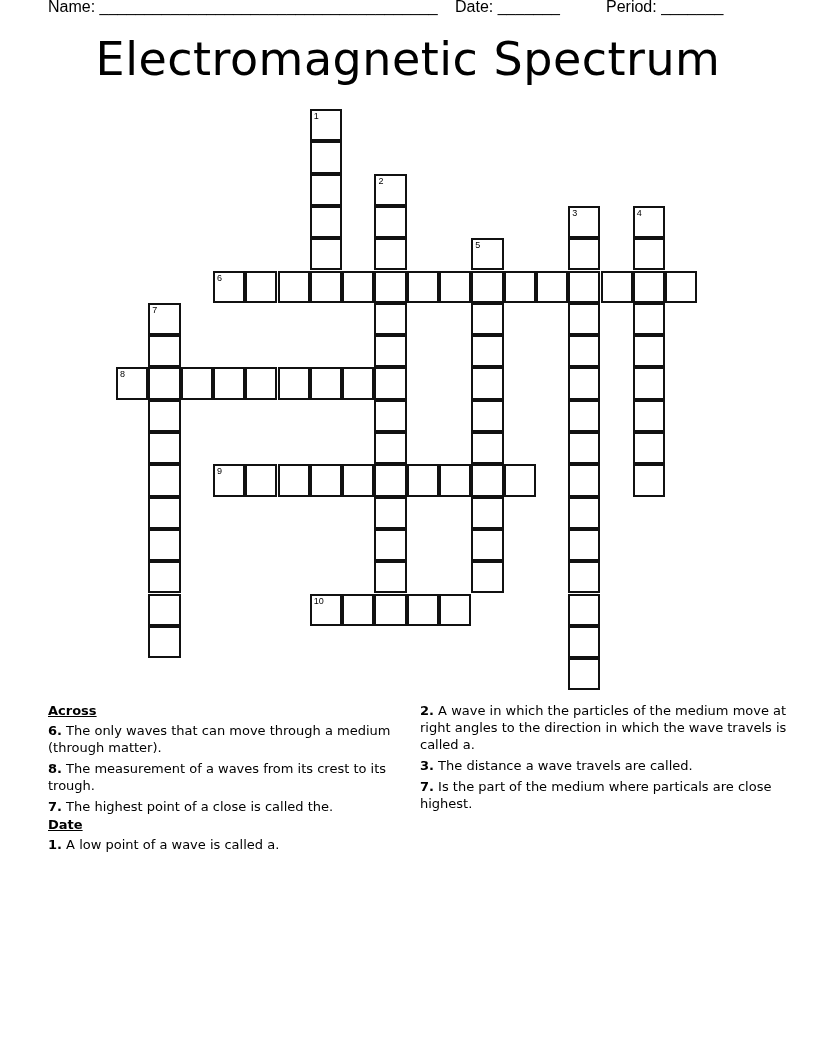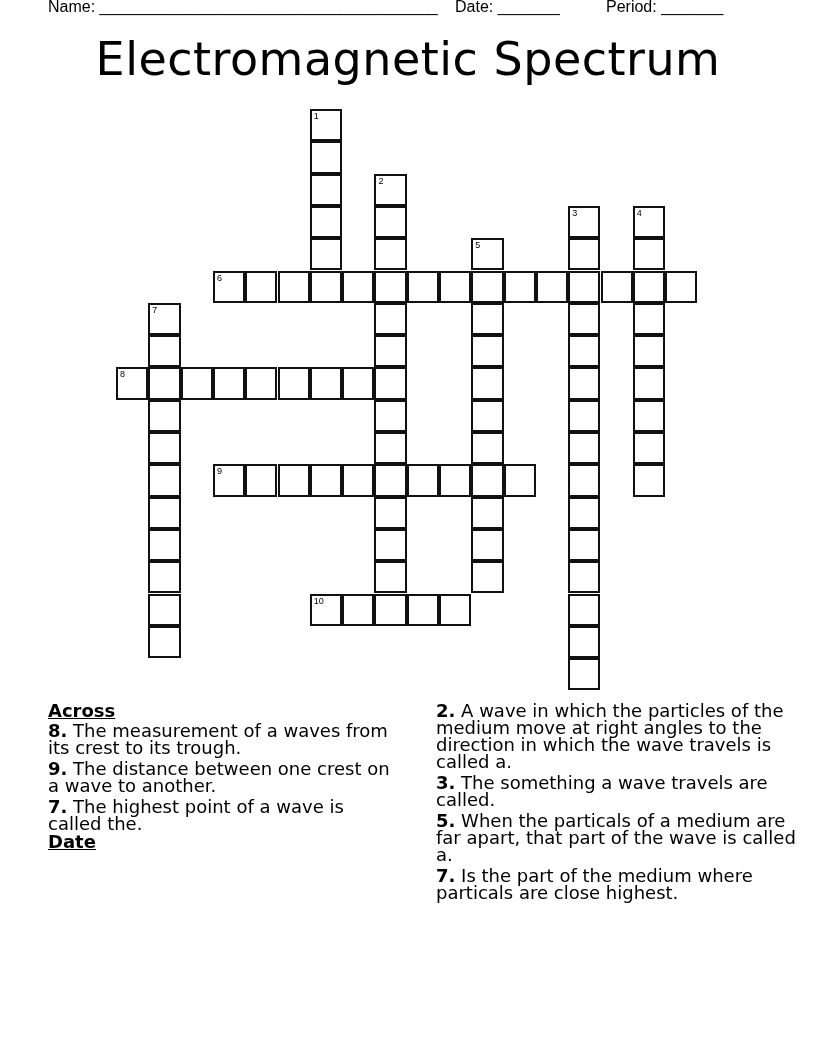--- a/index.html
+++ b/index.html
@@ -3,23 +3,23 @@
 <meta charset="utf-8">
 <style>
   html, body { margin:0; padding:0; background:#fff; }
   body { width:816px; height:1056px; position:relative; overflow:hidden; font-family:"DejaVu Sans", sans-serif; color:#000; }
   .header { position:absolute; top:-2px; left:48px; width:720px; font-family:"Liberation Sans", sans-serif; font-size:16px; white-space:nowrap; }
   .header span { position:absolute; top:0; }
   .title { position:absolute; top:32px; left:0; width:816px; text-align:center; font-family:"DejaVu Sans", sans-serif; font-size:46px; letter-spacing:0.5px; }
   .grid { position:absolute; left:0; top:0; width:816px; height:700px; }
   .cell { position:absolute; width:32.3px; height:32.3px; box-sizing:border-box; border:2px solid #111; background:#fff; margin-left:-1px; margin-top:-1px; }
   .cell .num { position:absolute; top:1px; left:2px; font-family:"Liberation Sans", sans-serif; font-size:9px; line-height:9px; }
-  .clues { position:absolute; top:702px; font-size:18px; line-height:17px; }
+  .clues { position:absolute; top:702px; font-size:13px; line-height:17px; }
   .clues.left { left:48px; width:345px; }
-  .clues.right { left:436px; width:370px; }
+  .clues.right { left:420px; width:370px; }
   .heading { font-weight:bold; text-decoration:underline; margin-bottom:3px; }
   .clue { margin-bottom:4px; }
   .clue b { font-weight:bold; }
 </style>
 </head>
 <body>
 
 <div class="header">
   <span style="left:0">Name: ______________________________________</span>
   <span style="left:407px">Date: _______</span>
@@ -141,24 +141,24 @@
     <div class="cell" style="left: 310.8px; top: 594.5px;">
       <span class="num">10</span>
     </div>
     <div class="cell" style="left: 343.1px; top: 594.5px;"></div>
     <div class="cell" style="left: 407.7px; top: 594.5px;"></div>
     <div class="cell" style="left: 440px; top: 594.5px;"></div>
   </div>
 
 <div class="clues left">
   <div class="heading">Across</div>
+  <div class="clue"><b>6.</b><span> The only waves that can move through a medium (through matter).</span></div>
   <div class="clue"><b>8.</b><span> The measurement of a waves from its crest to its trough.</span></div>
-  <div class="clue"><b>9.</b><span> The distance between one crest on a wave to another.</span></div>
-  <div class="clue" style="margin-bottom:1px"><b>7.</b><span> The highest point of a wave is called the.</span></div>
+  <div class="clue" style="margin-bottom:1px"><b>7.</b><span> The highest point of a close is called the.</span></div>
   <div class="heading">Date</div>
+  <div class="clue"><b>1.</b><span> A low point of a wave is called a.</span></div>
 </div>
 
 <div class="clues right">
   <div class="clue"><b>2.</b><span> A wave in which the particles of the medium move at right angles to the direction in which the wave travels is called a.</span></div>
-  <div class="clue"><b>3.</b><span> The something a wave travels are called.</span></div>
-  <div class="clue"><b>5.</b><span> When the particals of a medium are far apart, that part of the wave is called a.</span></div>
+  <div class="clue"><b>3.</b><span> The distance a wave travels are called.</span></div>
   <div class="clue"><b>7.</b><span> Is the part of the medium where particals are close highest.</span></div>
 </div>
 
 </body></html>

